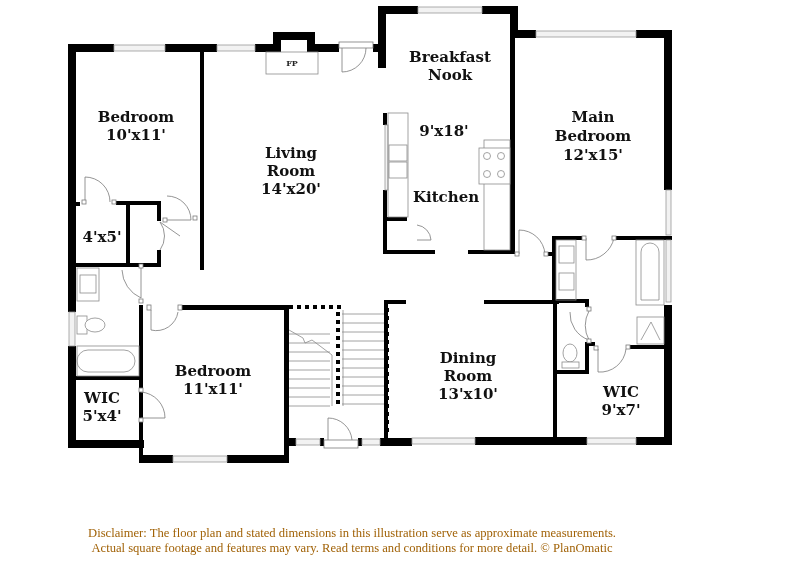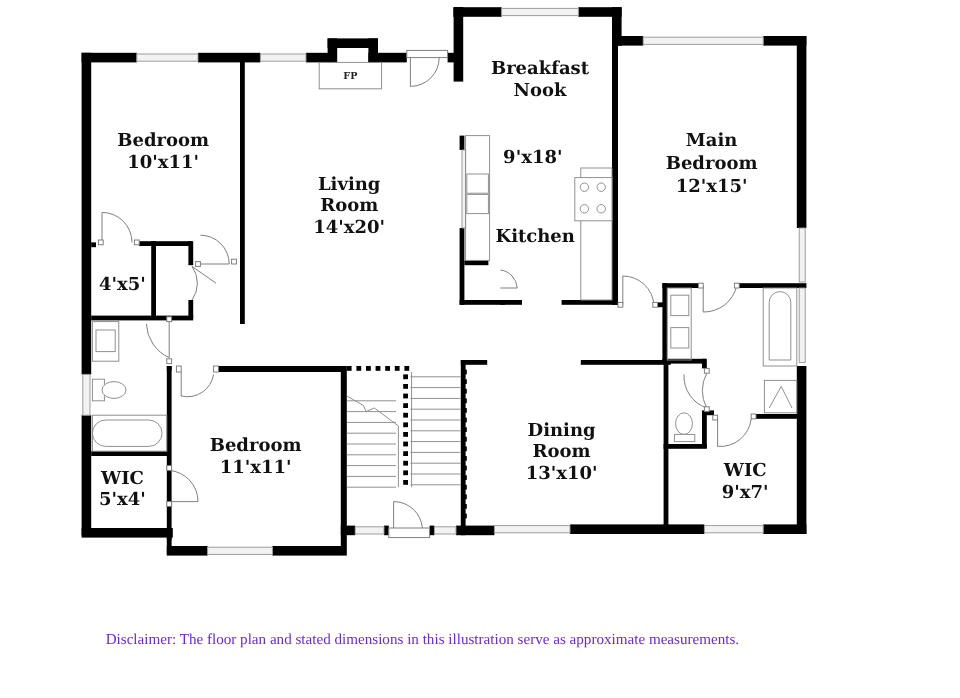--- a/index.html
+++ b/index.html
@@ -6,21 +6,21 @@
   body { width:800px; height:582px; position:relative; overflow:hidden; font-family:"DejaVu Serif", serif; }
   #plan { position:absolute; left:0; top:0; width:800px; height:520px; }
   .wall { fill:#000000; }
   .win { fill:#f2f2f2; stroke:#9a9a9a; stroke-width:0.8; }
   .fix { fill:none; stroke:#8c8c8c; stroke-width:0.8; }
   .fixw { fill:#ffffff; stroke:#8c8c8c; stroke-width:0.8; }
   .door { fill:none; stroke:#7a7a7a; stroke-width:0.8; }
   .jamb { fill:#ffffff; stroke:#7a7a7a; stroke-width:0.8; }
   .label { font-family:"DejaVu Serif", serif; font-weight:bold; fill:#111111; text-anchor:middle; }
   .fp { font-family:"DejaVu Serif", serif; font-weight:bold; fill:#222; font-size:8px; text-anchor:middle; }
-  .disclaimer { position:absolute; left:0; top:526px; width:704px; text-align:center; font-family:"Liberation Serif", serif; font-size:12.6px; line-height:15px; color:#6d28d9; }
+  .disclaimer { position:absolute; left:0; top:526px; width:704px; text-align:center; font-family:"Liberation Serif", serif; font-size:12.6px; line-height:15px; color:#a16207; }
 </style>
 </head>
 <body>
 
 <svg id="plan" viewBox="0 0 800 520" xmlns="http://www.w3.org/2000/svg">
 
   <g>
 
     <rect class="wall" x="68" y="44" width="46" height="8"></rect>
     <rect class="wall" x="165" y="44" width="52" height="8"></rect>
@@ -299,13 +299,14 @@
     <text class="label" x="468" y="381" font-size="15">Room</text>
     <text class="label" x="468" y="399" font-size="15">13'x10'</text>
 
     <text class="label" x="621" y="397" font-size="15">WIC</text>
     <text class="label" x="621" y="415" font-size="15">9'x7'</text>
   </g>
 </svg>
 
 <div class="disclaimer">
   <div>Disclaimer: The floor plan and stated dimensions in this illustration serve as approximate measurements.</div>
+  <div>Actual square footage and features may vary. Read terms and conditions for more detail. © PlanOmatic</div>
 </div>
 
 </body></html>

